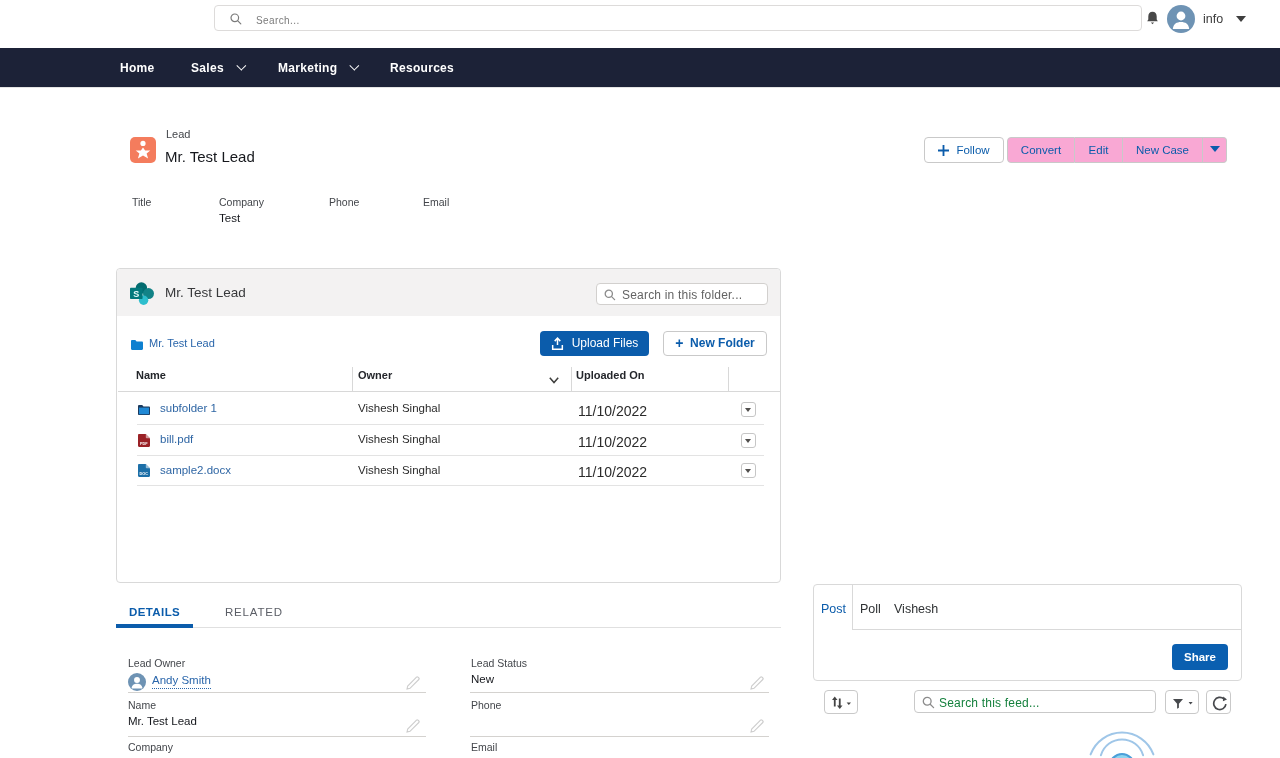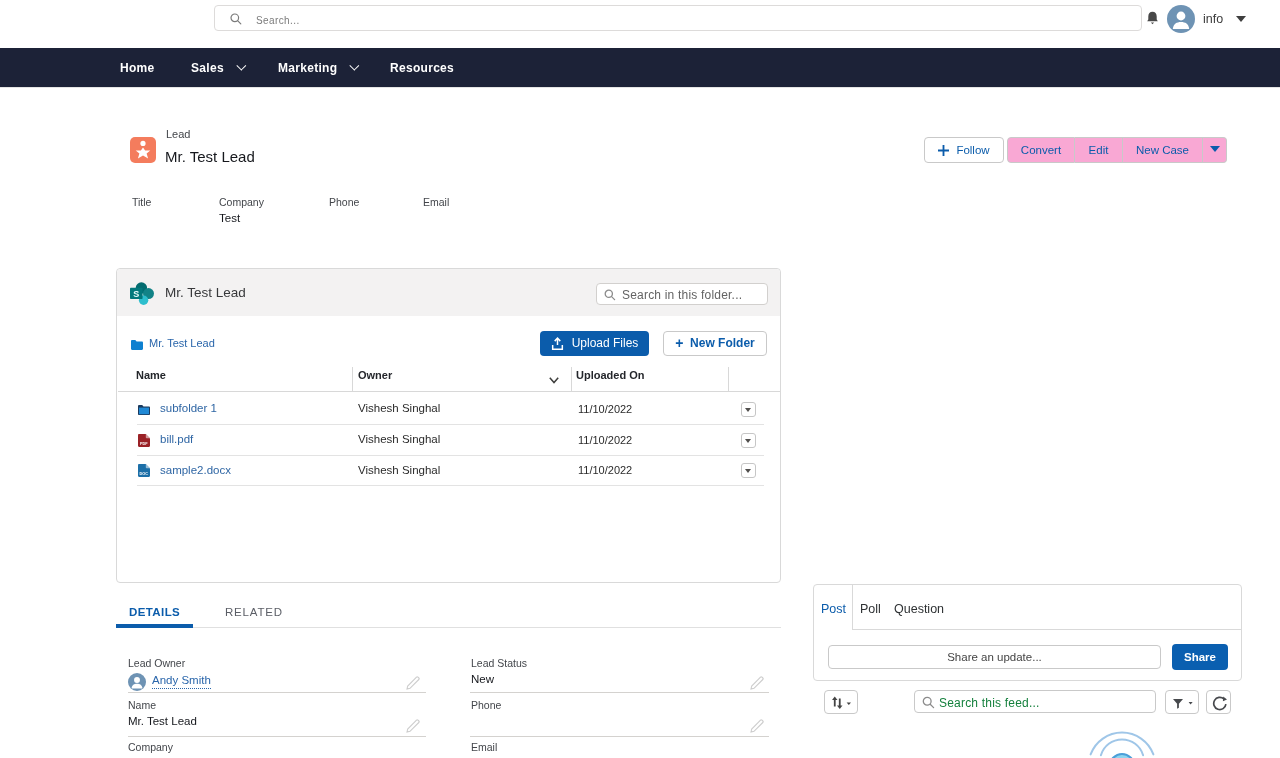--- a/index.html
+++ b/index.html
@@ -56,21 +56,21 @@
   #upload { position:absolute; left:423px; top:62px; width:109px; height:25px; background:#0b5cab;
     border-radius:4px; color:#fff; font-size:12px; text-align:center; line-height:25px; }
   #newfolder { position:absolute; left:546px; top:62px; width:104px; height:25px; background:#fff;
     border:1px solid #c9c9c9; border-radius:4px; color:#0b5cab; font-size:12px; text-align:center; line-height:23px;font-weight:bold; }
   .th { position:absolute; font-size:11px; font-weight:700; color:#24262b; }
   .coldiv { position:absolute; width:1px; height:24px; background:#d8d8d8; }
   #thead-line { position:absolute; left:1px; top:122px; width:662px; height:1px; background:#d8d8d8; }
   .frow-line { position:absolute; left:20px; width:627px; height:1px; background:#e3e3e3; }
   .flink { position:absolute; font-size:11.5px; color:#2f66a4; }
   .fowner { position:absolute; font-size:11.5px; color:#2b2b2b; }
-  .fdate { position:absolute; font-size:11px; color:#2b2b2b;text-align:right; }
+  .fdate { position:absolute; font-size:14px; color:#2b2b2b;text-align:right; }
   .rowbtn { position:absolute; left:624px; width:15px; height:15px; border:1px solid #c6c6c6;
     border-radius:3px; background:#fff; }
   .rowbtn:after { content:""; position:absolute; left:3px; top:5px; width:0; height:0;
     border-left:3.5px solid transparent; border-right:3.5px solid transparent; border-top:4.5px solid #514f4d; }
 
   
   #tab-details { position:absolute; left:129px; top:606px; font-size:11.5px; font-weight:700;
     letter-spacing:.4px; color:#0b5cab;text-align:right; }
   #tab-related { position:absolute; left:225px; top:606px; font-size:11.5px; font-weight:400;
     letter-spacing:.8px; color:#5b5e66; }
@@ -269,22 +269,21 @@
   </svg>
 
 <span class="flabel" style="left:128px; top:741px">Company</span>
 <span class="flabel" style="left:471px; top:741px">Email</span>
 
 <div id="feedcard">
   <div id="feed-tabdiv"></div>
   <div id="feed-tabline"></div>
   <span id="tpost">Post</span>
   <span id="tpoll">Poll</span>
-  <span id="tquestion">Question</span>
-  <div id="shareinput">Share an update...</div>
+  <span id="tquestion">Vishesh</span>
   <div id="sharebtn">Share</div>
 </div>
 
 <div class="ctrlbtn" style="left:824px; width:34px">
   <svg class="abs" style="left:7px;top:4px" width="21" height="15" viewBox="0 0 21 15">
     <path d="M0 5 L2.75 1.5 L5.5 5 Z" fill="#444"></path>
       <rect x="1.85" y="4" width="1.8" height="7.5" fill="#444"></rect>
     <path d="M5 10.5 L7.75 14 L10.5 10.5 Z" fill="#444"></path>
       <rect x="6.85" y="3.5" width="1.8" height="7.5" fill="#444"></rect>
     <path d="M14.6 7.5 L16.8 10.1 L19 7.5 Z" fill="#444"></path>

